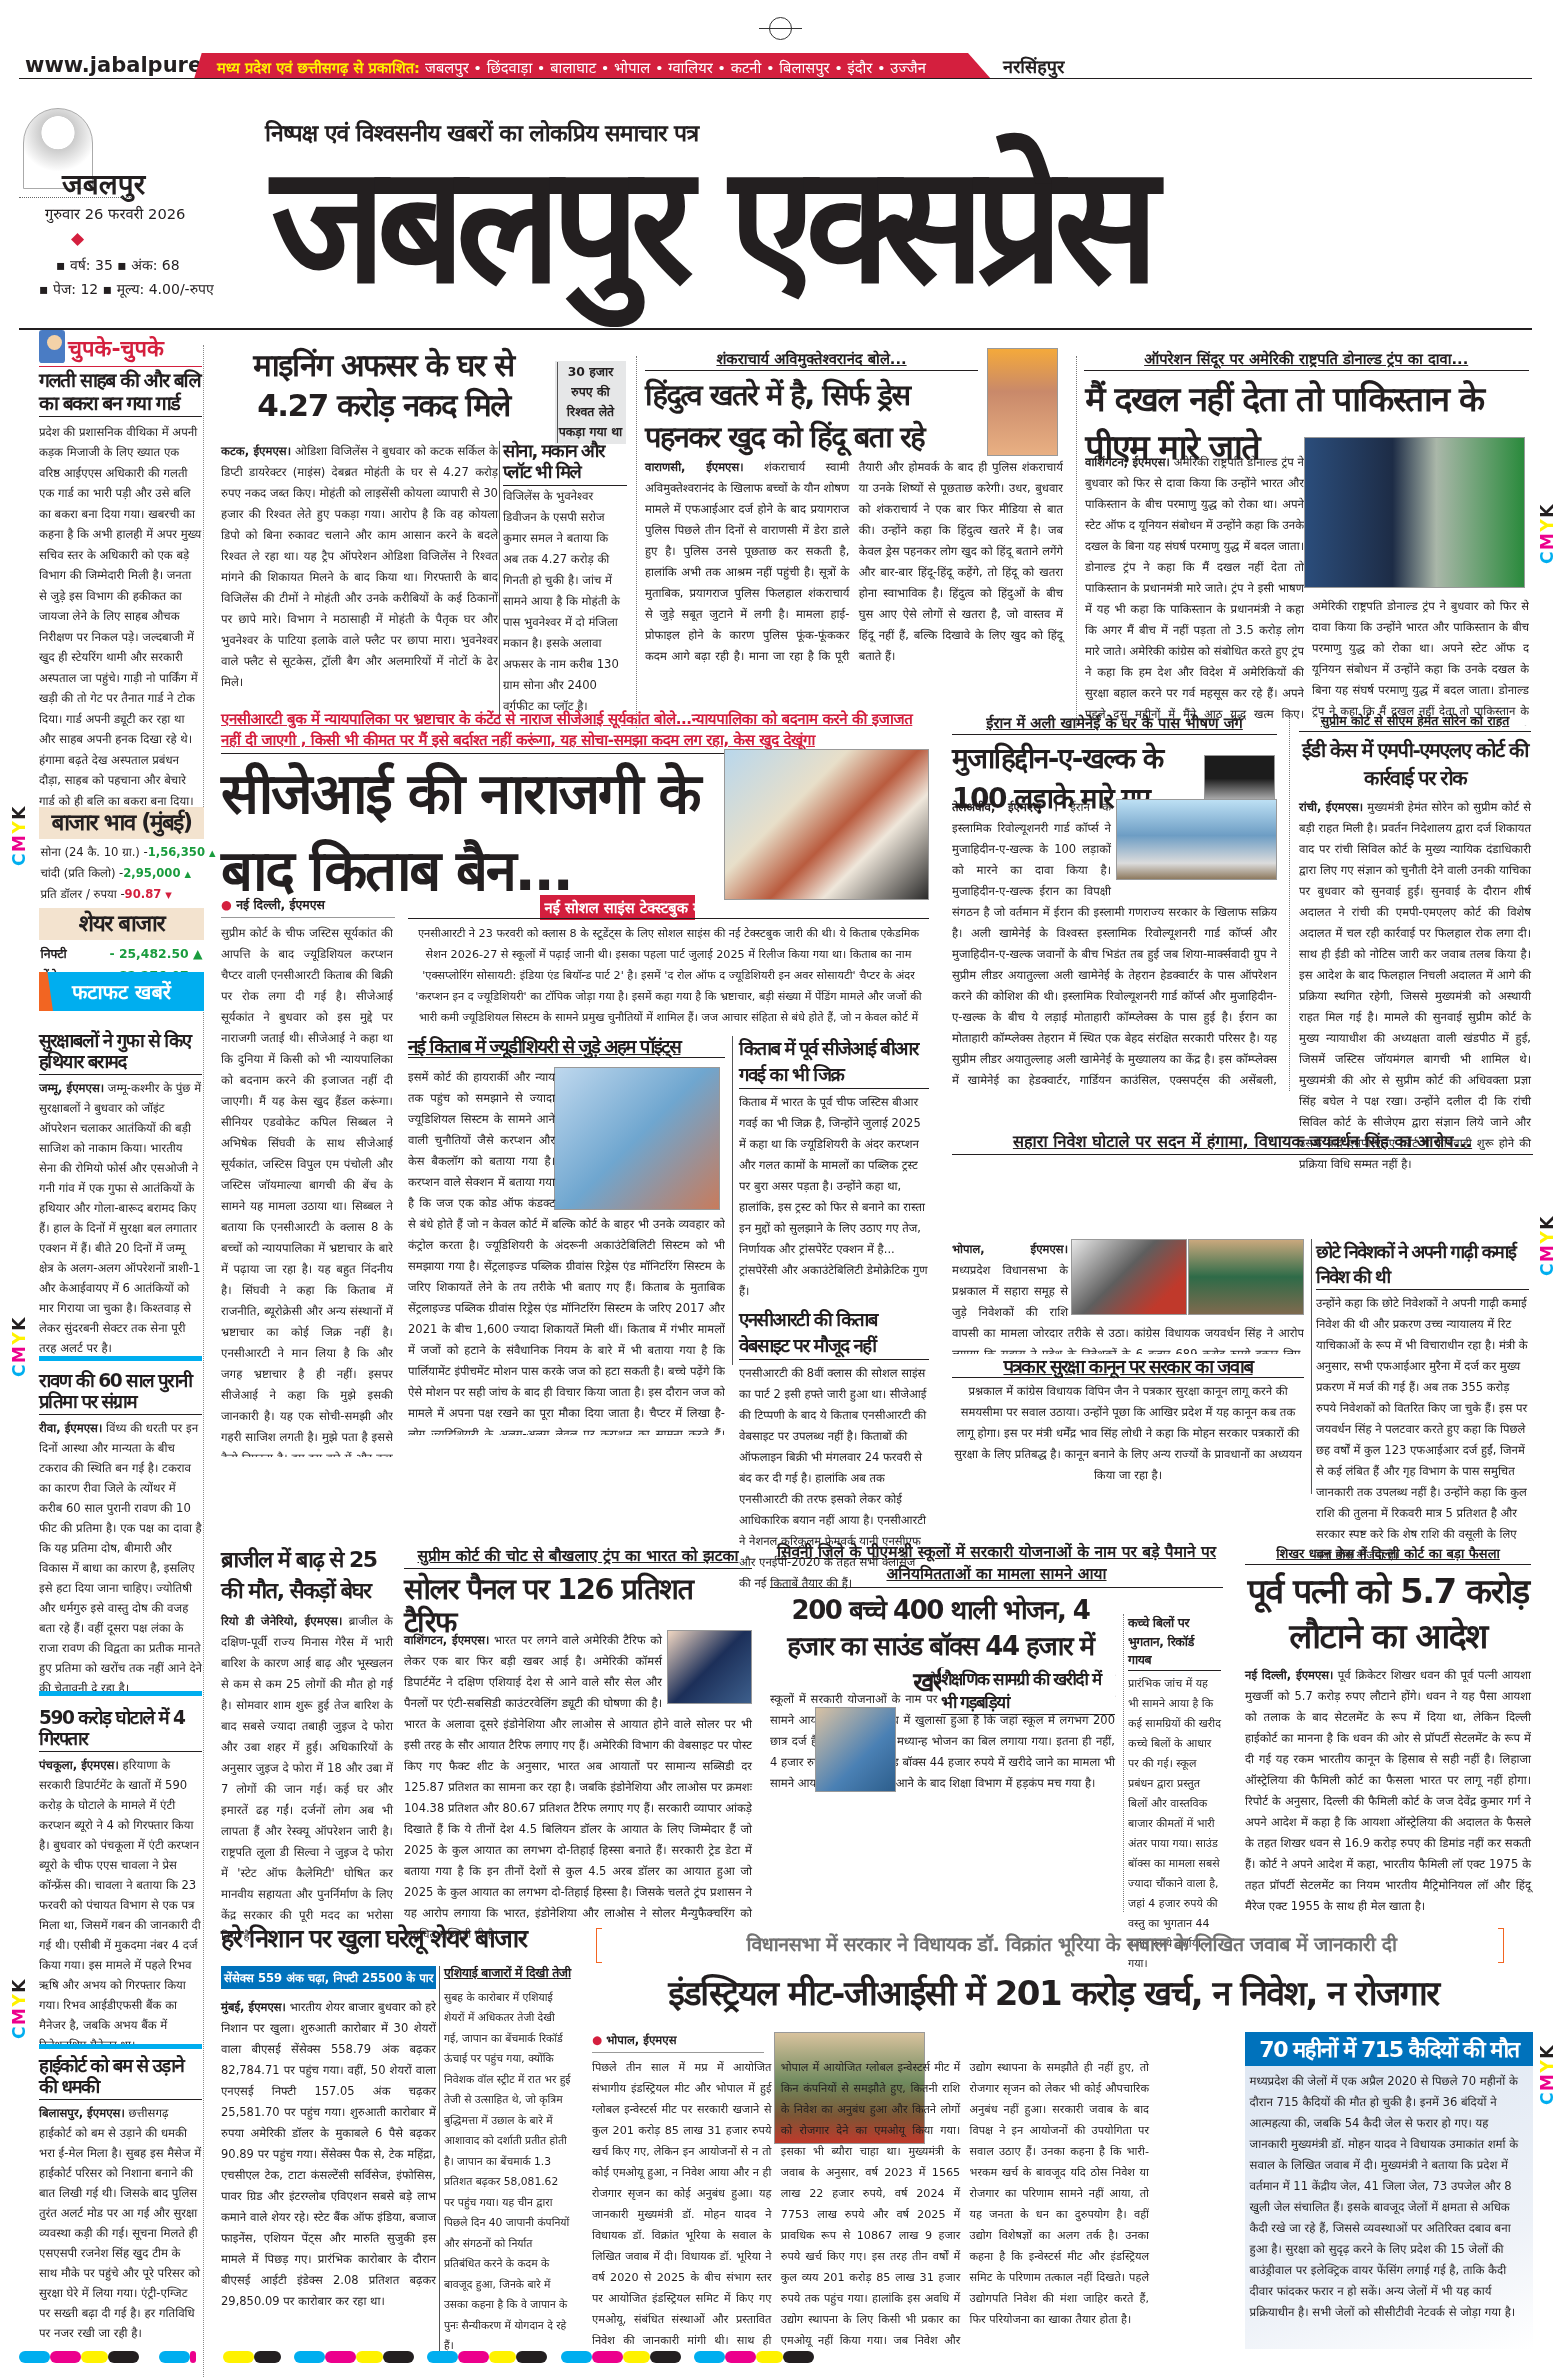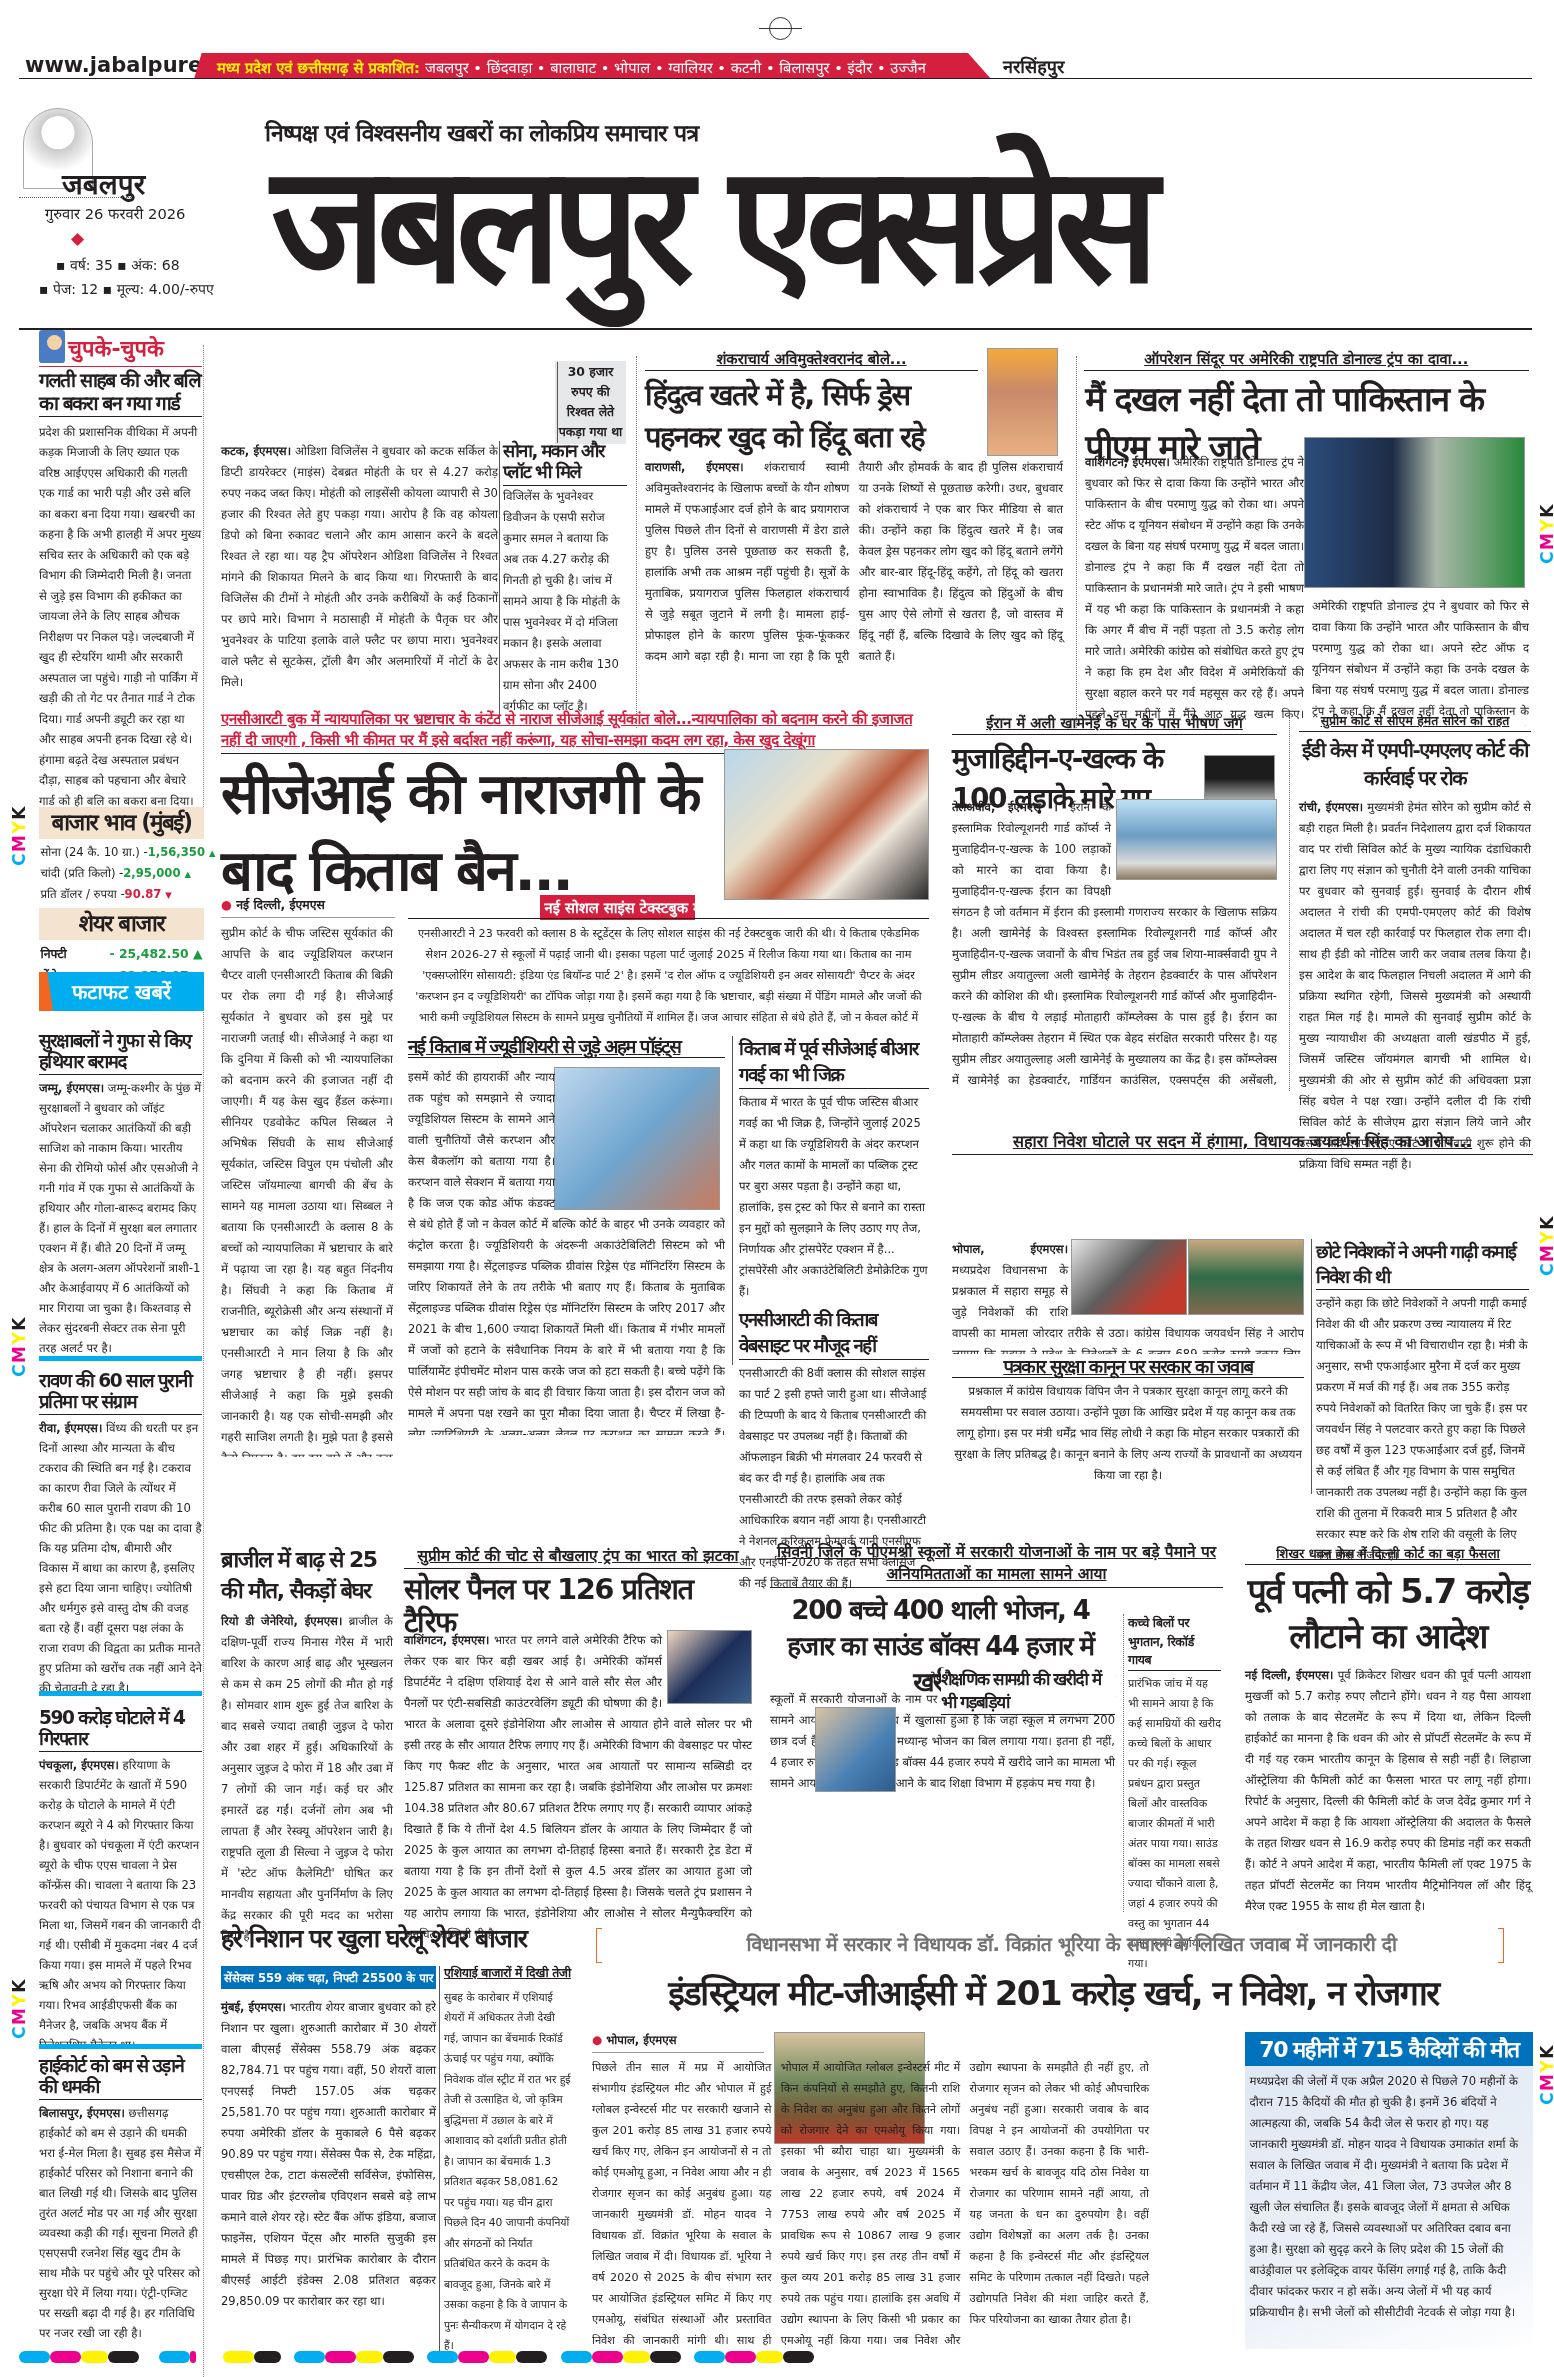--- a/index.html
+++ b/index.html
@@ -95,20 +95,21 @@
   <div class="hl" style="font-size:18.6px;border-bottom:1.5px solid #231f20;padding-bottom:1.5px">590 करोड़ घोटाले में 4 गिरफ्तार</div>
   <div class="body" style="font-size:11.6px;line-height:20px;text-align:left;margin-top:3.1px"><b>पंचकूला, ईएमएस।</b> <span>हरियाणा के सरकारी डिपार्टमेंट के खातों में 590 करोड़ के घोटाले के मामले में एंटी करप्शन ब्यूरो ने 4 को गिरफ्तार किया है। बुधवार को पंचकूला में एंटी करप्शन ब्यूरो के चीफ एएस चावला ने प्रेस कॉन्फ्रेंस की। चावला ने बताया कि 23 फरवरी को पंचायत विभाग से एक पत्र मिला था, जिसमें गबन की जानकारी दी गई थी। एसीबी में मुकदमा नंबर 4 दर्ज किया गया। इस मामले में पहले रिभव ऋषि और अभय को गिरफ्तार किया गया। रिभव आईडीएफसी बैंक का मैनेजर है, जबकि अभय बैंक में रिलेशनशिप मैनेजर था।</span></div>
 </div>
 <div class="abs" style="left:39px;top:2044px;width:163px;height:5.4px;background:#00aeef"></div>
 <div class="abs" style="left:39px;top:2055px;width:163px">
   <div class="hl" style="font-size:18.6px;border-bottom:1.5px solid #231f20;padding-bottom:1.5px">हाईकोर्ट को बम से उड़ाने की धमकी</div>
   <div class="body" style="font-size:11.6px;line-height:20px;text-align:left;margin-top:3.1px"><b>बिलासपुर, ईएमएस।</b> <span>छत्तीसगढ़ हाईकोर्ट को बम से उड़ाने की धमकी भरा ई-मेल मिला है। सुबह इस मैसेज में हाईकोर्ट परिसर को निशाना बनाने की बात लिखी गई थी। जिसके बाद पुलिस तुरंत अलर्ट मोड पर आ गई और सुरक्षा व्यवस्था कड़ी की गई। सूचना मिलते ही एसएसपी रजनेश सिंह खुद टीम के साथ मौके पर पहुंचे और पूरे परिसर को सुरक्षा घेरे में लिया गया। एंट्री-एग्जिट पर सख्ती बढ़ा दी गई है। हर गतिविधि पर नजर रखी जा रही है।</span></div>
 </div>
 
 <div class="abs" style="left:221px;top:345px;width:406px">
+  <div class="hl" style="font-size:31px;text-align:center;width:325px;line-height:40px">माइनिंग अफसर के घर से 4.27 करोड़ नकद मिले</div>
   <div style="position:absolute;left:334px;top:15.5px;width:71px;background:#e6e7e8;font-size:12.4px;font-weight:bold;line-height:20px;text-align:center;padding:1.5px">30 हजार रुपए की रिश्वत लेते पकड़ा गया था</div>
 </div>
 <div class="abs vline" style="left:557px;top:362px;height:81px"></div>
 <div class="abs body" style="left:221px;top:441px;width:277px;font-size:11.6px;line-height:21px"><b>कटक, ईएमएस।</b> <span>ओडिशा विजिलेंस ने बुधवार को कटक सर्किल के डिप्टी डायरेक्टर (माइंस) देबब्रत मोहंती के घर से 4.27 करोड़ रुपए नकद जब्त किए। मोहंती को लाइसेंसी कोयला व्यापारी से 30 हजार की रिश्वत लेते हुए पकड़ा गया। आरोप है कि वह कोयला डिपो को बिना रुकावट चलाने और काम आसान करने के बदले रिश्वत ले रहा था। यह ट्रैप ऑपरेशन ओडिशा विजिलेंस ने रिश्वत मांगने की शिकायत मिलने के बाद किया था। गिरफ्तारी के बाद विजिलेंस की टीमों ने मोहंती और उनके करीबियों के कई ठिकानों पर छापे मारे। विभाग ने मठासाही में मोहंती के पैतृक घर और भुवनेश्वर के पाटिया इलाके वाले फ्लैट पर छापा मारा। भुवनेश्वर वाले फ्लैट से सूटकेस, ट्रॉली बैग और अलमारियों में नोटों के ढेर मिले।</span></div>
 <div class="abs vline" style="left:499px;top:441px;height:283px"></div>
 <div class="abs" style="left:503px;top:441px;width:124px">
   <div class="hl" style="font-size:18px;border-bottom:1.5px solid #231f20;padding-bottom:2.3px">सोना, मकान और प्लॉट भी मिले</div>
   <div class="body" style="font-size:11.6px;line-height:21px;text-align:left">विजिलेंस के भुवनेश्वर डिवीजन के एसपी सरोज कुमार समल ने बताया कि अब तक 4.27 करोड़ की गिनती हो चुकी है। जांच में सामने आया है कि मोहंती के पास भुवनेश्वर में दो मंजिला मकान है। इसके अलावा अफसर के नाम करीब 130 ग्राम सोना और 2400 वर्गफीट का प्लॉट है।</div>
 </div>
 <div class="abs vdot" style="left:636px;top:356px;height:372px"></div>

